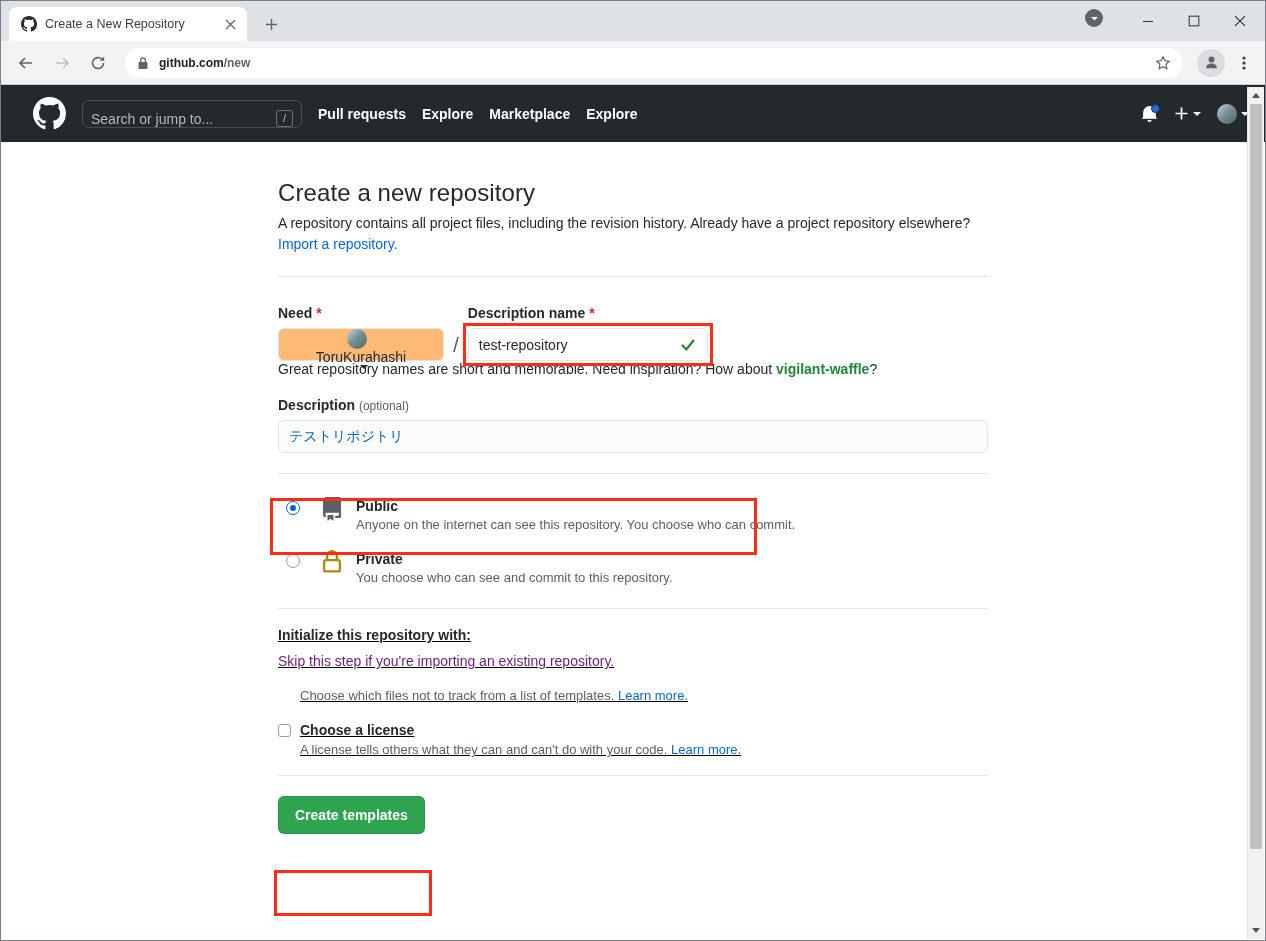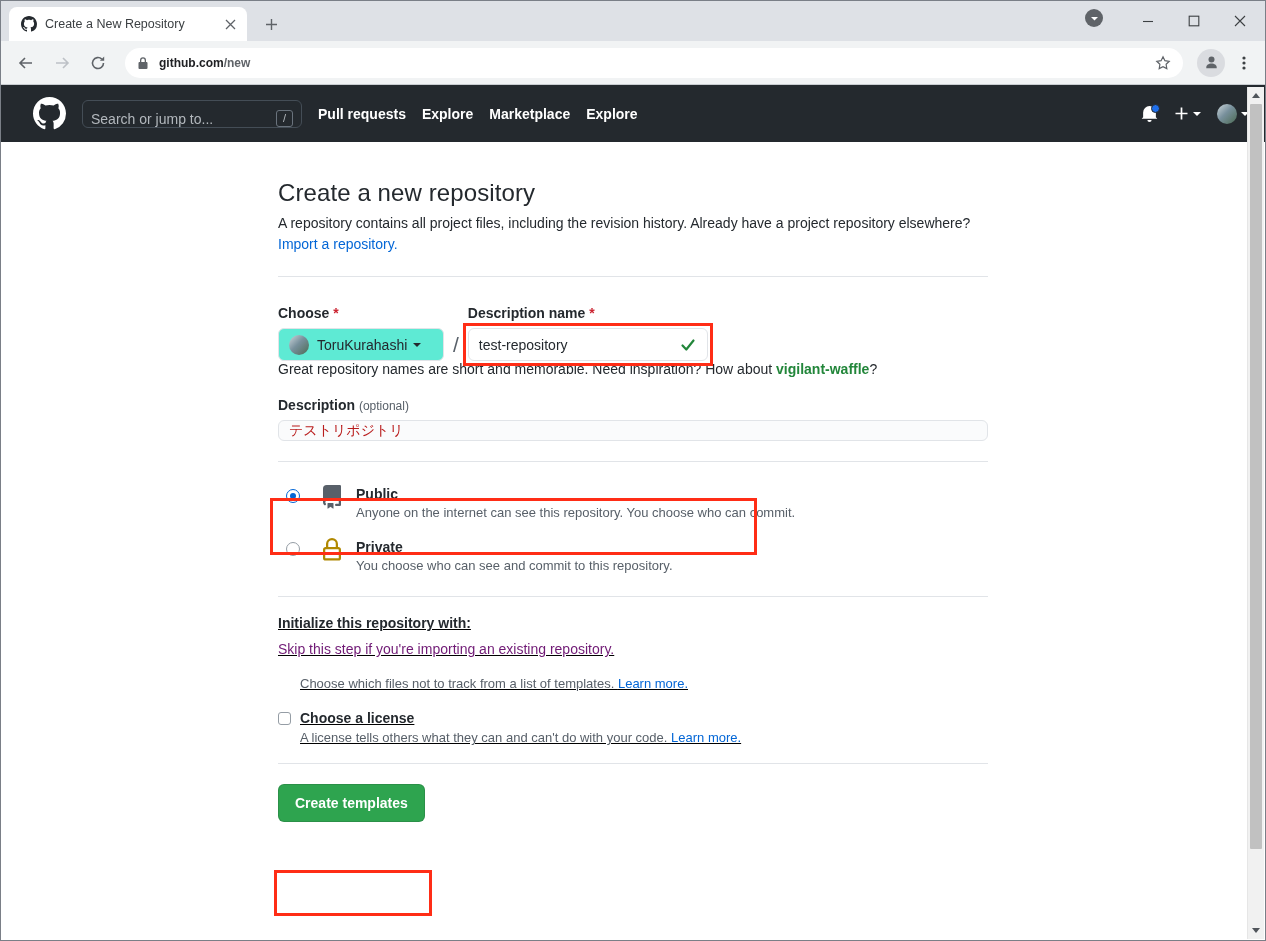--- a/index.html
+++ b/index.html
@@ -181,25 +181,26 @@
   }
   .req { color: #cb2431; font-weight: bold; }
   .muted-label { font-weight: normal; color: #586069; font-size: 12px; }
 
   .row-owner { display: flex; align-items: flex-start; margin-top: 28px; }
   .owner-col { width: 166px; }
   .owner-btn {
     height: 33px;
     border: 1px solid #e1e4e8;
     border-radius: 6px;
-    background: #5eead4;
+    background: #fdba74;
     display: flex; align-items: center;
     padding: 0 10px;
     font-size: 14px; color: #24292e;
     width: 166px;
+    flex-direction: column;
   }
   .owner-avatar {
     width: 20px; height: 20px; border-radius: 50%; margin-right: 8px;
     background: linear-gradient(135deg,#cfd8dc 0%,#78909c 45%,#4b6a52 100%);
     flex: 0 0 20px;
   }
   .slash {
     font-size: 21px; color: #586069;
     margin: 0 9px; line-height: 33px;
   }
@@ -212,26 +213,26 @@
     padding: 0 10px;
     font-size: 14px; color: #24292e;
   }
   .check-ok { margin-left: auto; color: #22863a; display: flex; }
 
   .hint { font-size: 14px; color: #24292e; }
   .hint b { color: #22863a; }
 
   .desc-block { margin-top: 20px; }
   .desc-input {
-    height: 21px;
+    height: 33px;
     border: 1px solid #e1e4e8; border-radius: 6px;
     background: #fafbfc;
     display: flex; align-items: center;
     padding: 0 10px;
-    font-size: 14px; color: #b91c1c;
+    font-size: 14px; color: #0369a1;
   }
 
   .vis-list { margin-top: 14px; }
   .vis-item { display: flex; align-items: flex-start; padding: 9px 0 9px 8px; }
   .radio {
     width: 14px; height: 14px; border-radius: 50%;
     border: 1px solid #959da5; background: #fff;
     flex: 0 0 14px; margin-top: 4px; position: relative;
   }
   .radio.checked { border-color: #0366d6; border-width: 1px; }
@@ -433,21 +434,21 @@
       <p class="intro">
         <span>A repository contains all project files, including the revision history. Already have a project repository elsewhere?</span><br>
         <a class="link" href="#">Import a repository.</a>
       </p>
 
       <hr class="rule">
 
       
       <div class="row-owner">
         <div class="owner-col">
-          <span class="field-label"><span>Choose</span> <span class="req">*</span></span>
+          <span class="field-label"><span>Need</span> <span class="req">*</span></span>
           <div class="owner-btn">
             <span class="owner-avatar"></span>
             <span>ToruKurahashi</span>
             <span class="caret" style="color:#24292e;margin-left:6px;"></span>
           </div>
         </div>
         <div>
           <span class="field-label" style="visibility:hidden;">.</span>
           <div class="slash">/</div>
         </div>

